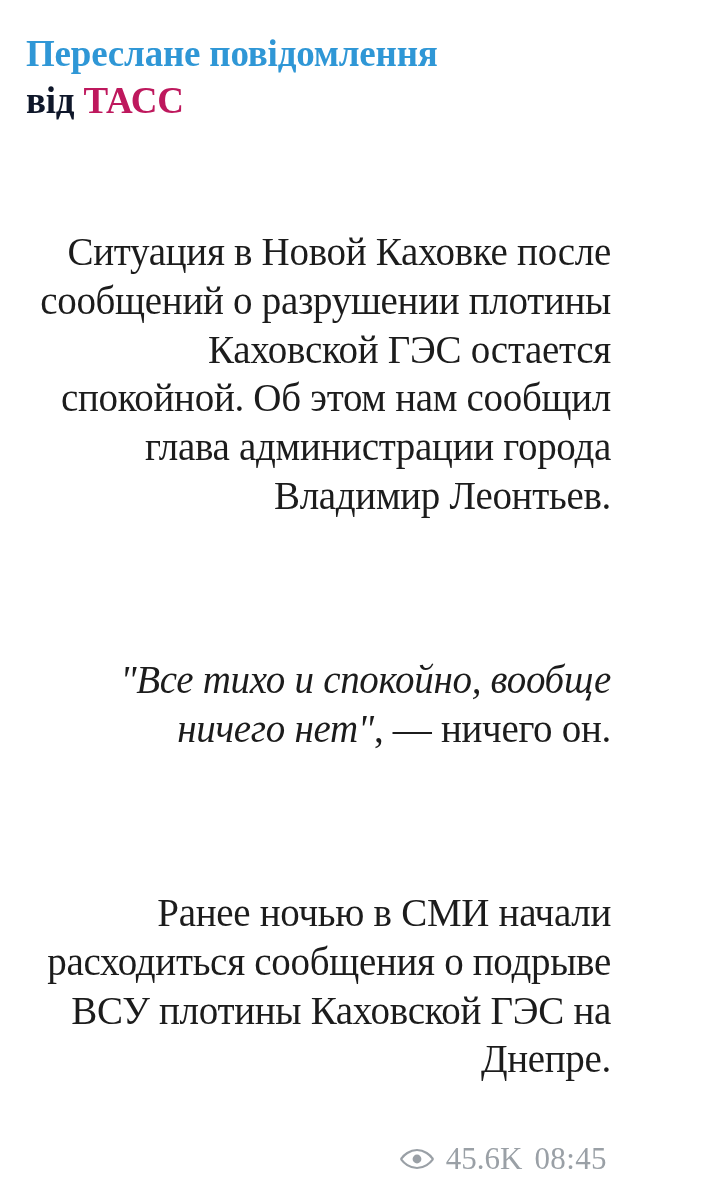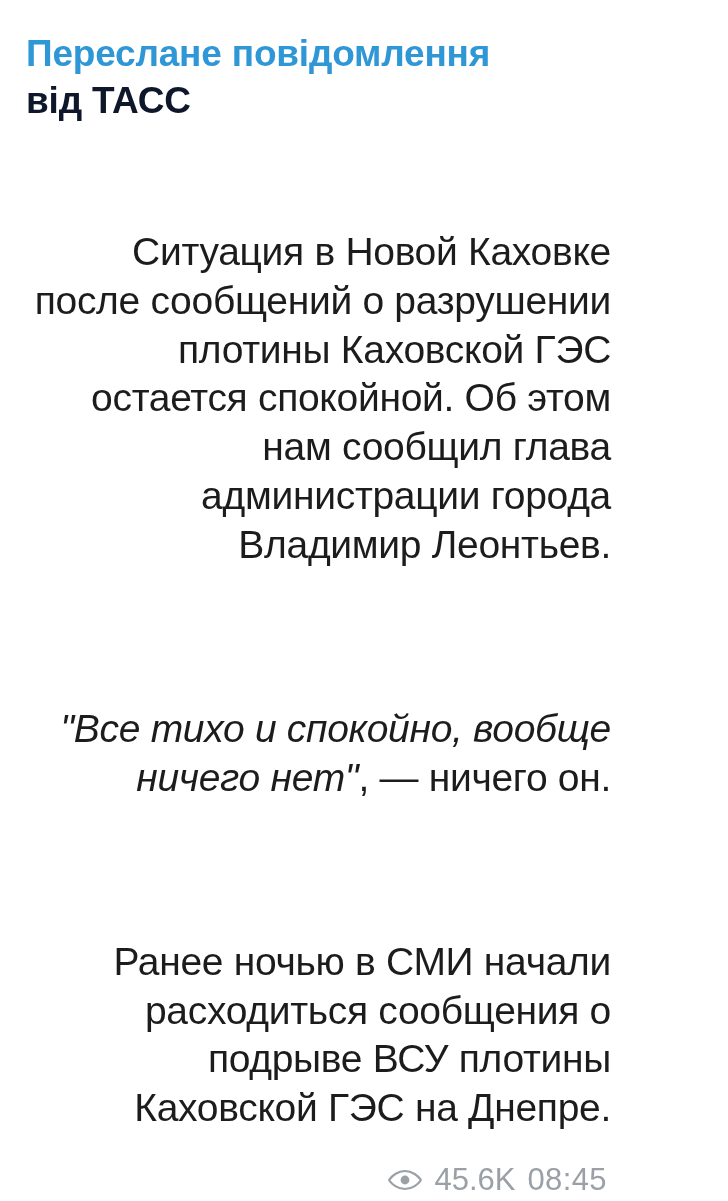--- a/index.html
+++ b/index.html
@@ -13,39 +13,40 @@
     font-family: "Liberation Sans", sans-serif;
     overflow: hidden;
   }
   .message-bubble {
     position: relative;
     width: 633px;
     height: 1201px;
     background: #ffffff;
     box-sizing: border-box;
     padding: 30px 22px 0 26px;
+    font-family: Liberation Serif, serif;
   }
   .forward-header {
     font-size: 37px;
     line-height: 1.28;
     font-weight: bold;
     color: #2f97d6;
     margin: 0 0 6px 0;
     letter-spacing: -0.2px;
   }
   .forward-header .fwd-label {
     color: #2f97d6;
     font-weight: bold;
   }
   .forward-header .fwd-from {
     color: #0f172a;
     font-weight: bold;
   }
   .forward-header .fwd-source {
-    color: #0f172a;
+    color: #be185d;
     font-weight: bold;
   }
   .msg-text {
     font-size: 39px;
     line-height: 1.25;
     color: #1c1c1c;
     margin: 0;
     white-space: pre-wrap;
     letter-spacing: -0.3px;
   }
@@ -55,21 +56,21 @@
   }
   .msg-para:last-child {
     margin-bottom: 8px;
   }
   .quote-italic {
     font-style: italic;
   }
   .meta-row {
     position: absolute;
     right: 26px;
-    bottom: 6px;
+    bottom: 27px;
     display: flex;
     align-items: center;
     gap: 12px;
     color: #9aa0a6;
     font-size: 31px;
     line-height: 1;
   }
   .eye-icon {
     display: inline-flex;
     align-items: center;

